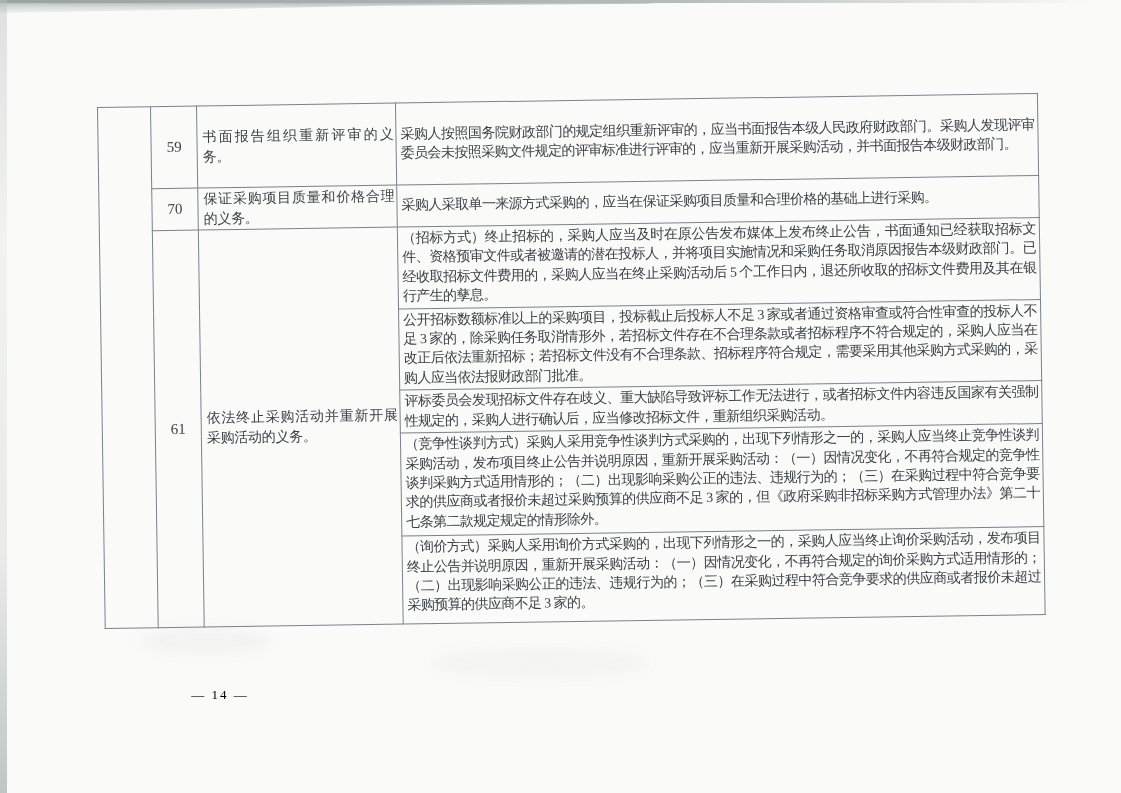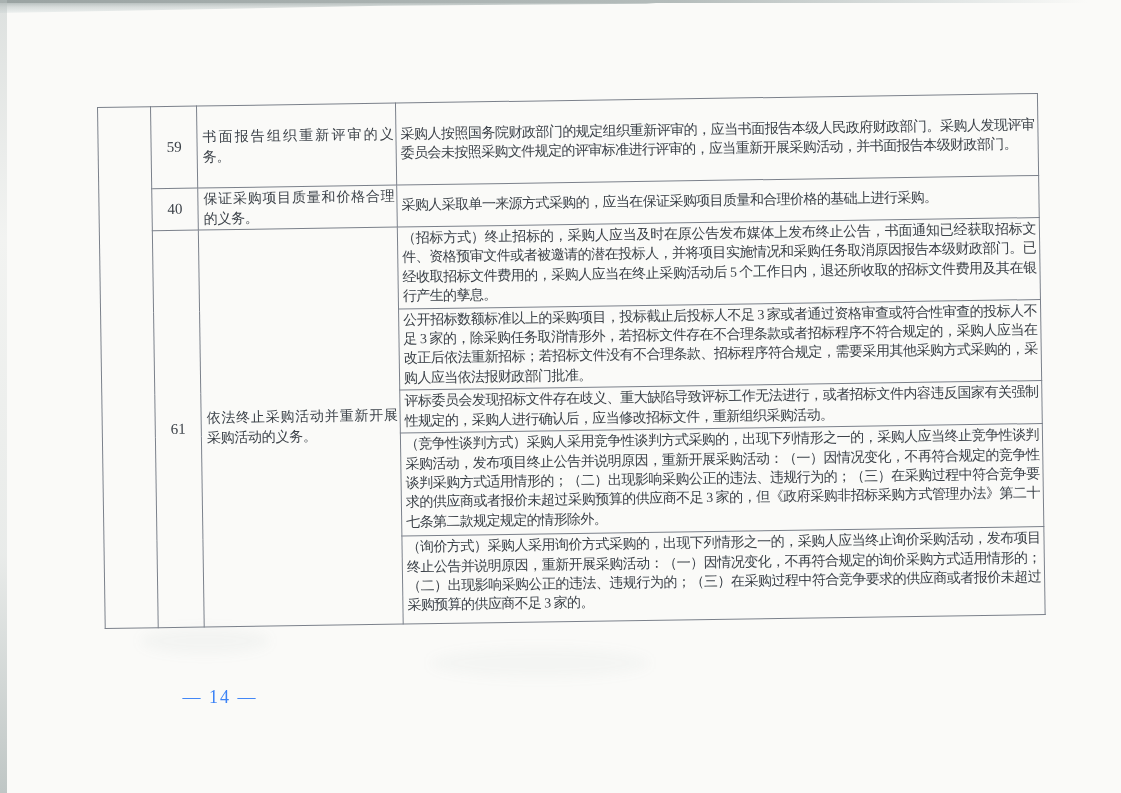--- a/index.html
+++ b/index.html
@@ -50,21 +50,21 @@
     padding:0 2px 0 5px;letter-spacing:-0.3px;text-align:justify;text-align-last:left;
   }
   td.prov{
     font-size:14px;line-height:19.4px;vertical-align:top;
     padding:1px 3px 2px 4px;letter-spacing:-0.6px;
     text-align:justify;text-align-last:left;
   }
   td.prov.mid{vertical-align:middle;}
   .page-number{
     position:absolute;left:160px;top:687px;width:120px;
-    font-size:18px;color:#3b82f6;letter-spacing:2px;text-align:center;
+    font-size:13px;color:#000000;letter-spacing:2px;text-align:center;
   }
 </style>
 </head>
 <body>
 
 <div class="scan-top"></div>
 <div class="scan-top-line"></div>
 <div class="scan-left"></div>
 <div class="smudge a"></div>
 <div class="smudge b"></div>
@@ -78,21 +78,21 @@
         <col class="c3">
       </colgroup>
     <tbody>
       <tr class="r59">
         <td class="cat" rowspan="7"></td>
         <td class="num">59</td>
         <td class="obl">书面报告组织重新评审的义务。</td>
         <td class="prov mid">采购人按照国务院财政部门的规定组织重新评审的，应当书面报告本级人民政府财政部门。采购人发现评审委员会未按照采购文件规定的评审标准进行评审的，应当重新开展采购活动，并书面报告本级财政部门。</td>
       </tr>
       <tr class="r60">
-        <td class="num">40</td>
+        <td class="num">70</td>
         <td class="obl">保证采购项目质量和价格合理的义务。</td>
         <td class="prov mid">采购人采取单一来源方式采购的，应当在保证采购项目质量和合理价格的基础上进行采购。</td>
       </tr>
       <tr class="r61a">
         <td class="num" rowspan="5">61</td>
         <td class="obl" rowspan="5">依法终止采购活动并重新开展采购活动的义务。</td>
         <td class="prov">（招标方式）终止招标的，采购人应当及时在原公告发布媒体上发布终止公告，书面通知已经获取招标文件、资格预审文件或者被邀请的潜在投标人，并将项目实施情况和采购任务取消原因报告本级财政部门。已经收取招标文件费用的，采购人应当在终止采购活动后 5 个工作日内，退还所收取的招标文件费用及其在银行产生的孳息。</td>
       </tr>
       <tr class="r61b">
         <td class="prov">公开招标数额标准以上的采购项目，投标截止后投标人不足 3 家或者通过资格审查或符合性审查的投标人不足 3 家的，除采购任务取消情形外，若招标文件存在不合理条款或者招标程序不符合规定的，采购人应当在改正后依法重新招标；若招标文件没有不合理条款、招标程序符合规定，需要采用其他采购方式采购的，采购人应当依法报财政部门批准。</td>

